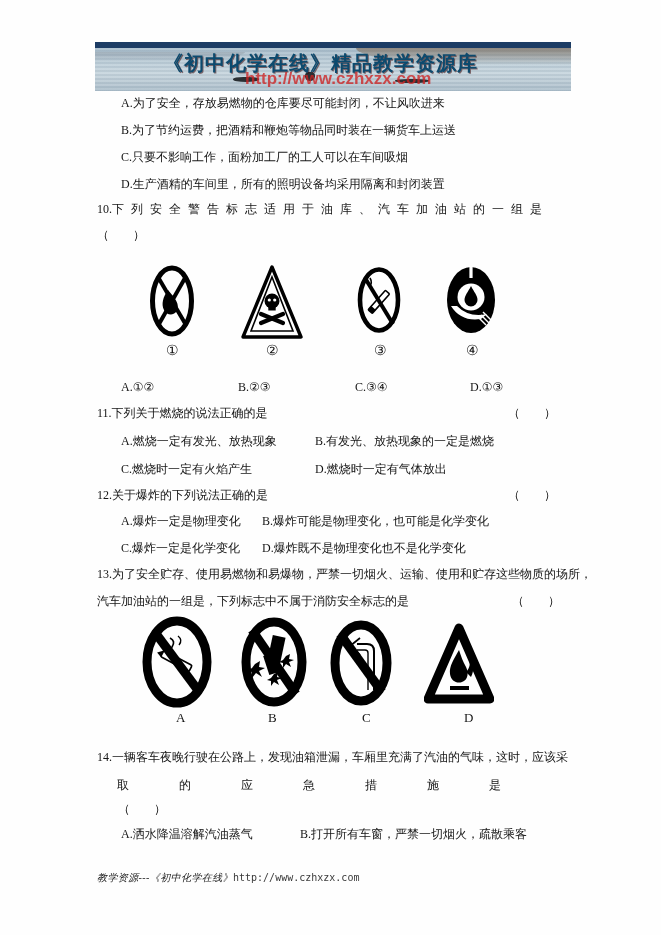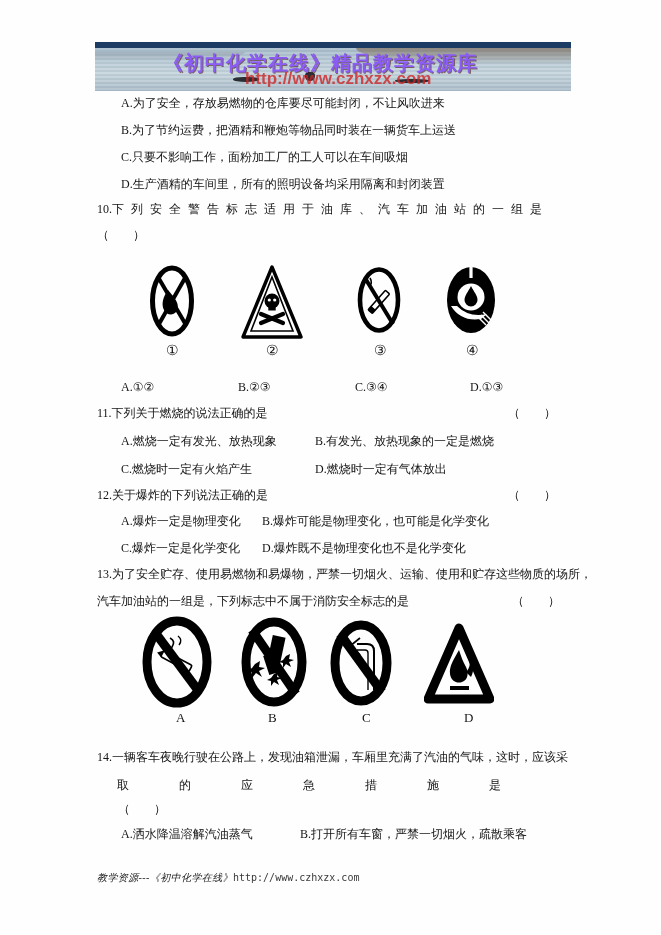--- a/index.html
+++ b/index.html
@@ -23,21 +23,21 @@
      background:linear-gradient(180deg, rgba(125,105,85,0.65), rgba(125,105,85,0.0));
      border-bottom-left-radius:60% 100%;}
   #banner .hill2{position:absolute;left:0;top:4px;width:150px;height:10px;
      background:linear-gradient(180deg, rgba(140,150,160,0.45), rgba(140,150,160,0.0));
      border-bottom-right-radius:70% 100%;}
   #banner .boat{position:absolute;background:#2a2f33;border-radius:40% 40% 50% 50%;}
   #banner .b1{left:138px;top:29px;width:26px;height:5px;}
   #banner .b2{left:210px;top:24px;width:10px;height:9px;}
   #banner .b3{left:300px;top:31px;width:34px;height:4px;}
   .banner-title{position:absolute;left:68px;top:8px;font-size:20px;font-weight:bold;
-     color:#8b5cf6;letter-spacing:1px;text-shadow:1px 1px 0 rgba(60,10,10,0.55);}
+     color:#0c4a6e;letter-spacing:1px;text-shadow:1px 1px 0 rgba(60,10,10,0.55);}
   .banner-url{position:absolute;left:150px;top:27px;font-size:17px;font-weight:bold;
      color:rgba(205,35,35,0.78);font-family:"Liberation Sans",sans-serif;}
   
   .footer{position:absolute;font-size:10px;font-style:italic;color:#222;letter-spacing:0.4px;white-space:pre;}
   .footer .url{font-style:normal;font-family:"DejaVu Sans Mono",monospace;font-size:10px;color:#3a3a3a;letter-spacing:0;}
 </style>
 </head>
 <body>
 
 <div id="page">

